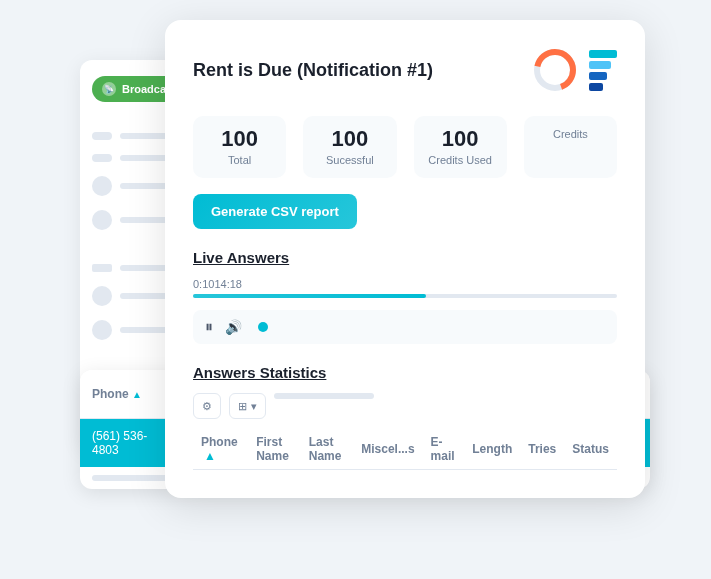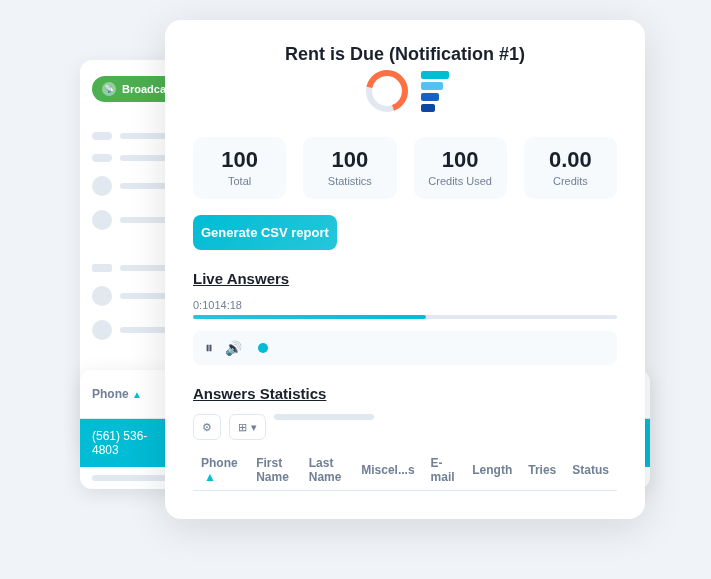--- a/index.html
+++ b/index.html
@@ -98,21 +98,20 @@
       box-shadow: 0 8px 40px rgba(0,0,0,0.12);
       padding: 24px 28px 20px;
       z-index: 10;
     }
 
     .card-header {
       display: flex;
       align-items: center;
       justify-content: space-between;
       margin-bottom: 20px;
-      flex-direction: column;
     }
 
     .card-title {
       font-size: 18px;
       font-weight: 700;
       color: #1a202c;
     }
 
     
     .donut-area {
@@ -164,21 +163,21 @@
       font-size: 11px;
       color: #718096;
     }
 
     
     .csv-btn {
       background: linear-gradient(135deg, #00bcd4, #26c6da);
       color: #fff;
       border: none;
       border-radius: 8px;
-      padding: 10px 8px;
+      padding: 10px 18px;
       font-size: 13px;
       font-weight: 600;
       cursor: pointer;
       margin-bottom: 20px;
     }
 
     
     .section-title {
       font-size: 15px;
       font-weight: 700;
@@ -411,28 +410,27 @@
     </div>
 
     
     <div class="stats-row">
       <div class="stat-box">
         <div class="stat-number">100</div>
         <div class="stat-label">Total</div>
       </div>
       <div class="stat-box">
         <div class="stat-number">100</div>
-        <div class="stat-label">Statistics</div>
+        <div class="stat-label">Sucessful</div>
       </div>
       <div class="stat-box">
         <div class="stat-number">100</div>
         <div class="stat-label">Credits Used</div>
       </div>
       <div class="stat-box">
-        <div class="stat-number">0.00</div>
         <div class="stat-label">Credits</div>
       </div>
     </div>
 
     
     <button class="csv-btn">Generate CSV report</button>
 
     
     <div class="detail-section">
       <div class="section-title">Live Answers</div>

